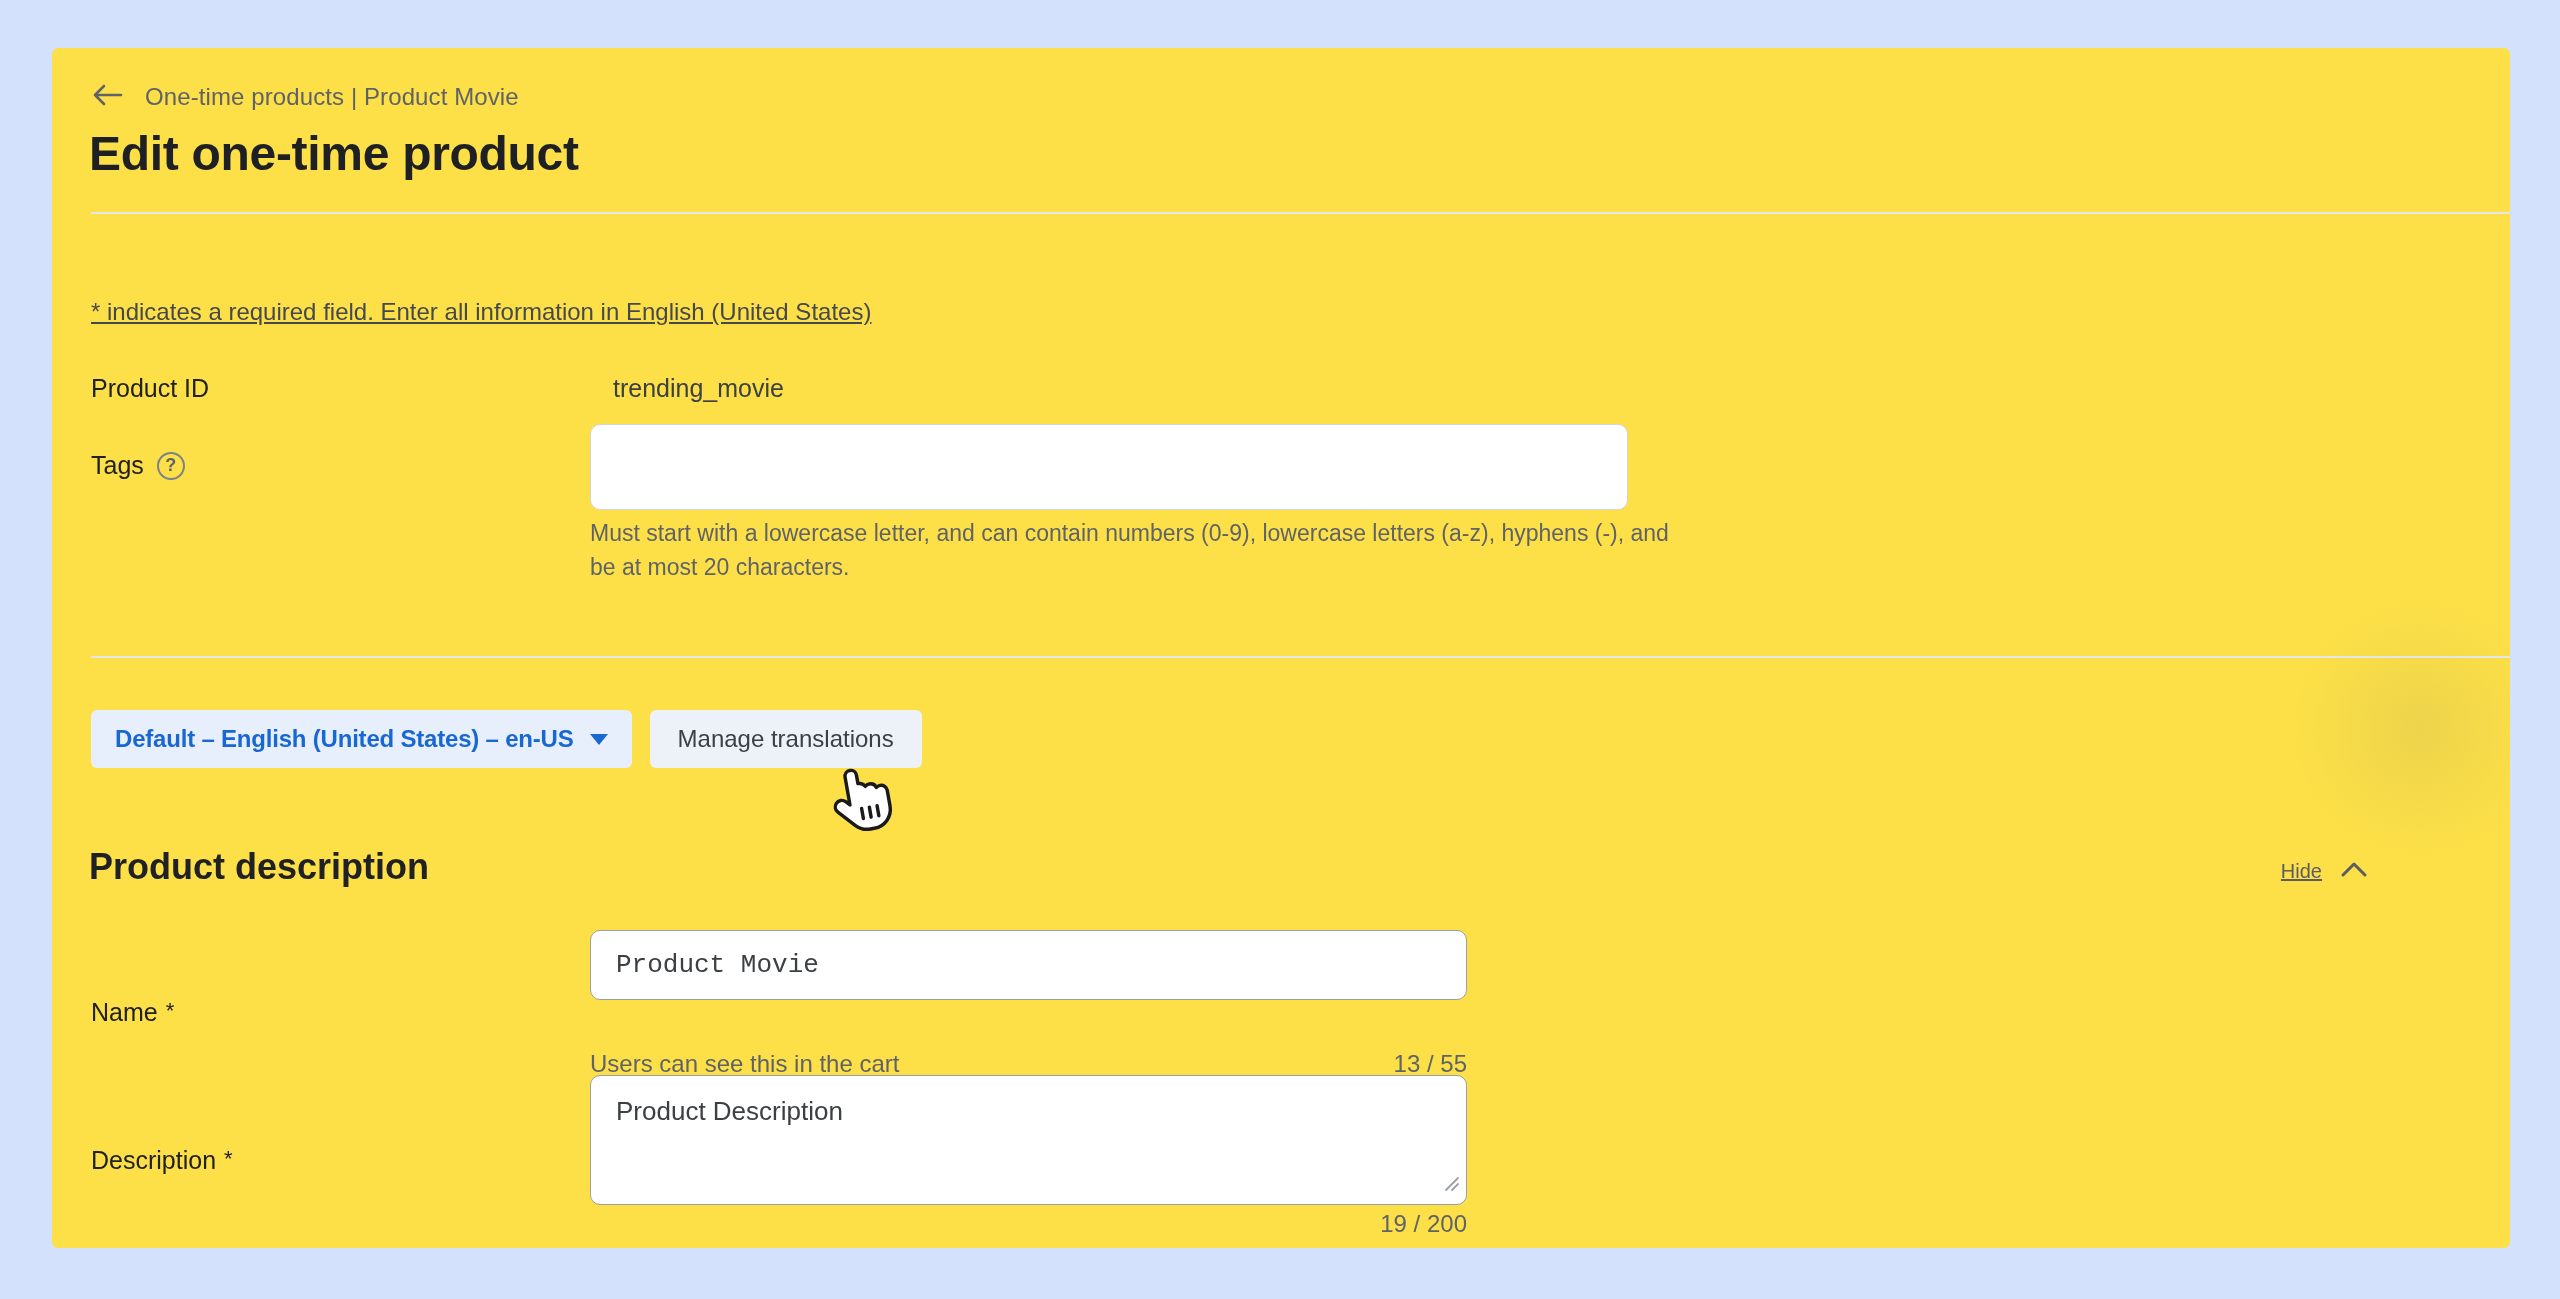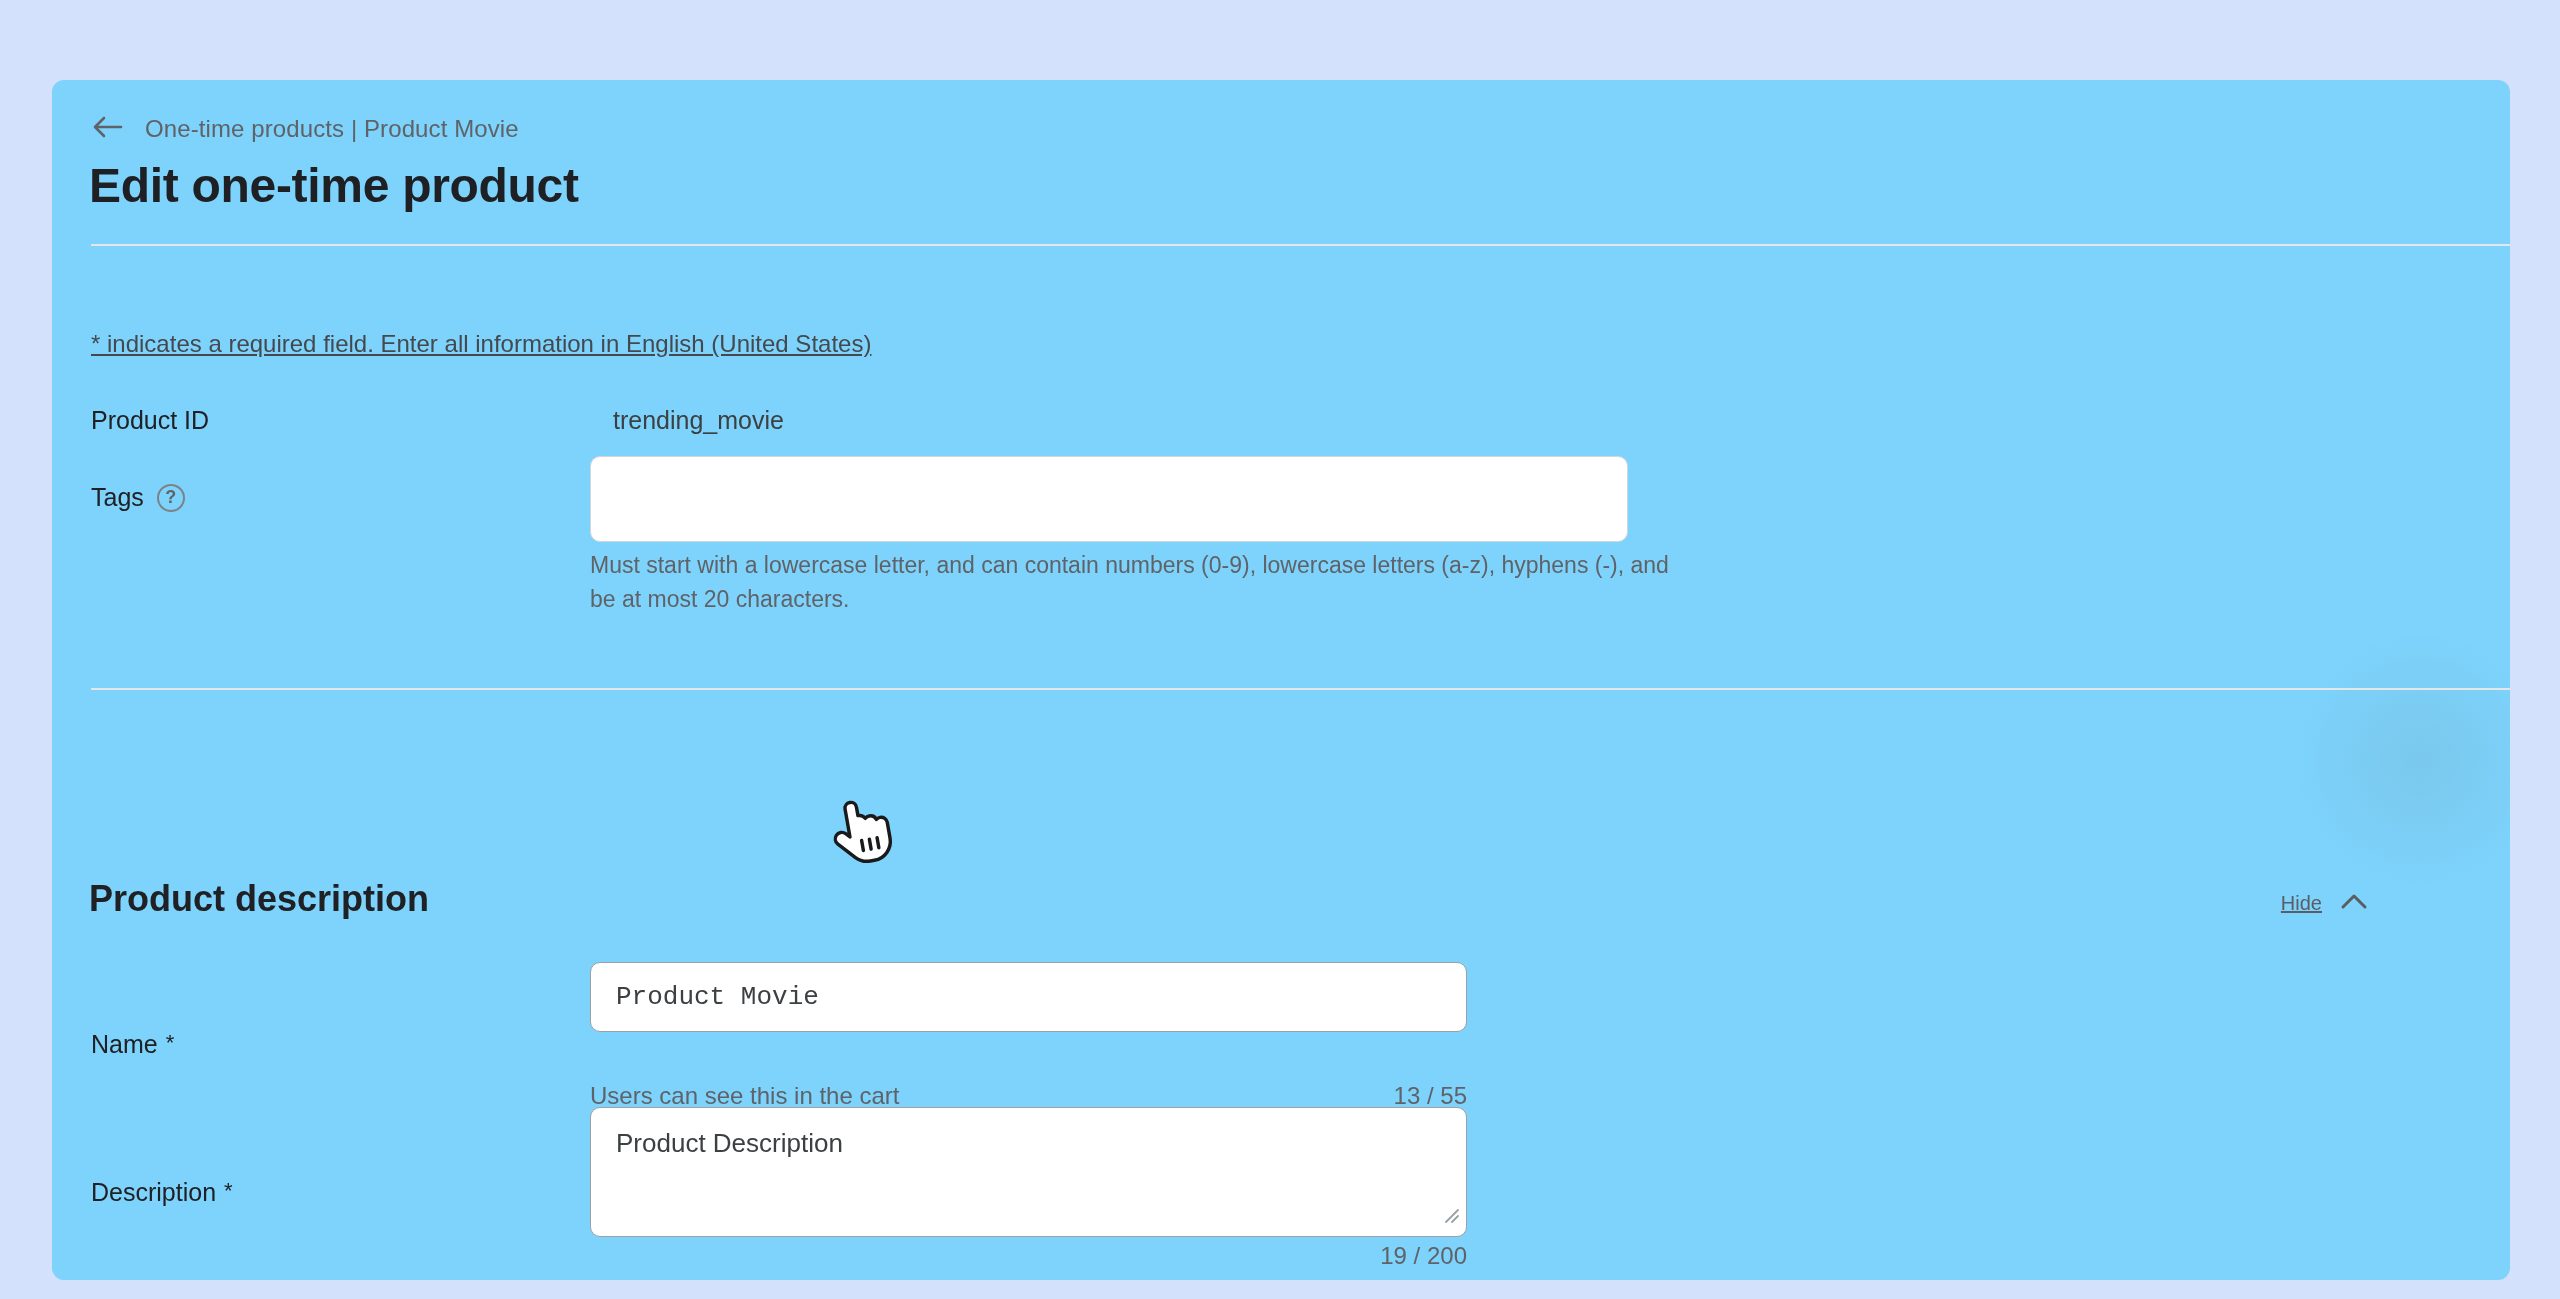--- a/index.html
+++ b/index.html
@@ -7,23 +7,22 @@
   body {
     background:#d3e1fc;
     font-family:"Liberation Sans","DejaVu Sans",sans-serif;
     color:#202124;
     overflow:hidden;
     position:relative;
   }
   .card {
     position:absolute; left:52px; top:48px;
     width:2458px; height:1200px;
-    background:#7dd3fc; border-radius:12px;
+    background:#fde047; border-radius:6px;
     overflow:hidden;
-    margin-top:32px;
   }
   .shadow-blob {
     position:absolute; right:-90px; top:500px;
     width:360px; height:360px; border-radius:50%;
     background:radial-gradient(closest-side, rgba(95,99,104,0.10), rgba(95,99,104,0.0) 72%);
     pointer-events:none;
   }
   
   .breadcrumb-row {
     position:absolute; left:39px; top:30px; height:38px;
@@ -155,20 +154,29 @@
     <span class="help-icon">?</span>
   </div>
   <textarea class="tags-input" spellcheck="false" style=""></textarea>
   <div class="tags-helper">
     <div>Must start with a lowercase letter, and can contain numbers (0-9), lowercase letters (a-z), hyphens (-), and</div>
     <div>be at most 20 characters.</div>
   </div>
 
   <div class="divider divider-2"></div>
 
+  <div class="lang-row">
+    <div class="lang-chip">
+      <span class="lang-chip-label">Default – English (United States) – en-US</span>
+      <span class="caret-down"></span>
+    </div>
+    <button class="manage-btn">
+      <span>Manage translations</span>
+    </button>
+  </div>
 
   <div class="cursor-overlay">
     <svg width="60" height="72" viewBox="0 0 26 30" style="transform:rotate(-10deg)">
       <path d="M10 1.5 C8.6 1.5 7.5 2.6 7.5 4 L7.5 16.2 L5.9 14.5 C4.8 13.3 2.9 13.3 1.8 14.5 C0.8 15.6 0.8 17.3 1.8 18.4 L8.3 25.4 C9.9 27.1 12.1 28 14.4 28 L16.2 28 C20.8 28 24.5 24.3 24.5 19.7 L24.5 12.8 C24.5 11.3 23.3 10.1 21.8 10.1 C21.2 10.1 20.6 10.3 20.1 10.7 C19.7 9.5 18.6 8.7 17.3 8.7 C16.6 8.7 15.9 9 15.4 9.4 C14.9 8.4 13.9 7.7 12.7 7.7 C12.6 7.7 12.5 7.7 12.5 7.7 L12.5 4 C12.5 2.6 11.4 1.5 10 1.5 Z" fill="#ffffff" stroke="#1a1a1a" stroke-width="1.5" stroke-linejoin="round"></path>
       <path d="M12.2 18.6 L12.2 23 M15.6 18.6 L15.6 23 M19 18.6 L19 23" fill="none" stroke="#1a1a1a" stroke-width="1.5" stroke-linecap="round"></path>
     </svg>
   </div>
 
   <h2 class="section-title">Product description</h2>
   <div class="hide-btn">

